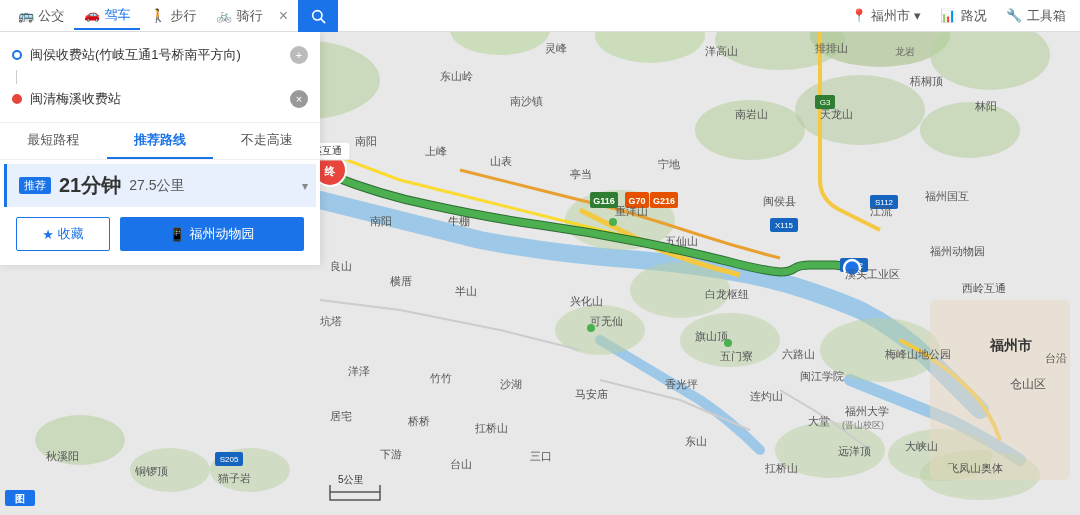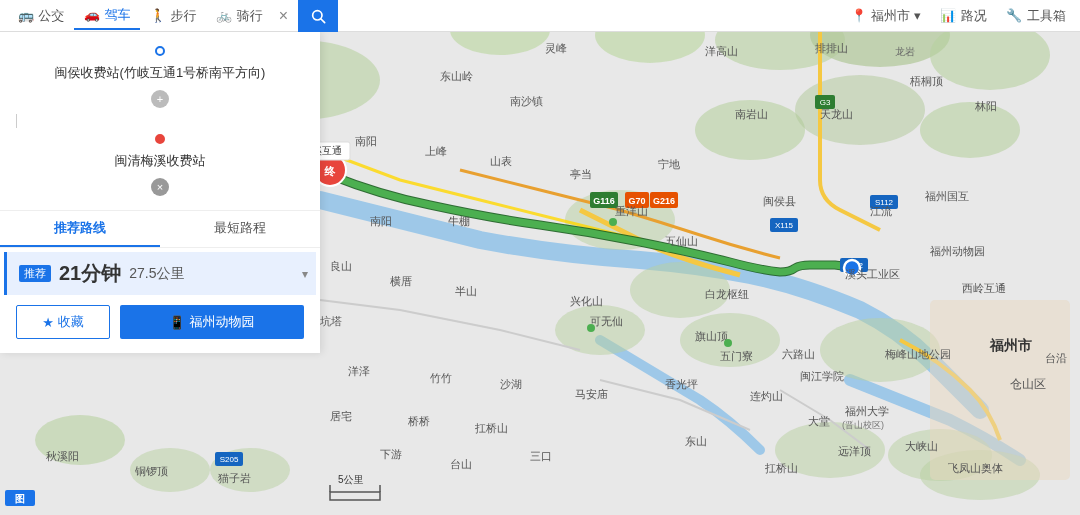--- a/index.html
+++ b/index.html
@@ -97,21 +97,20 @@
       padding: 8px 12px;
       background: #fff;
       border-bottom: 1px solid #eee;
     }
 
     .route-input-row {
       display: flex;
       align-items: center;
       padding: 6px 0;
       gap: 8px;
-      flex-direction: column;
     }
 
     .route-dot {
       width: 10px; height: 10px;
       border-radius: 50%;
       border: 2px solid #1a73e8;
       flex-shrink: 0;
     }
     .route-dot.end {
       background: #e8453c;
@@ -517,22 +516,23 @@
     </div>
     <div class="route-divider-line"></div>
     <div class="route-input-row">
       <div class="route-dot end"></div>
       <span class="route-input-text">闽清梅溪收费站</span>
       <div class="route-input-action" style="background:#999;">×</div>
     </div>
   </div>
 
   <div class="route-tabs">
+    <div class="route-tab">最短路程</div>
     <div class="route-tab active">推荐路线</div>
-    <div class="route-tab">最短路程</div>
+    <div class="route-tab">不走高速</div>
   </div>
 
   <div class="route-results">
 
     <div class="route-result-header">
       <span class="route-tag">推荐</span>
       <span class="route-time">21分钟</span>
       <span class="route-distance">27.5公里</span>
       <span class="route-dropdown-btn">▾</span>
     </div>

